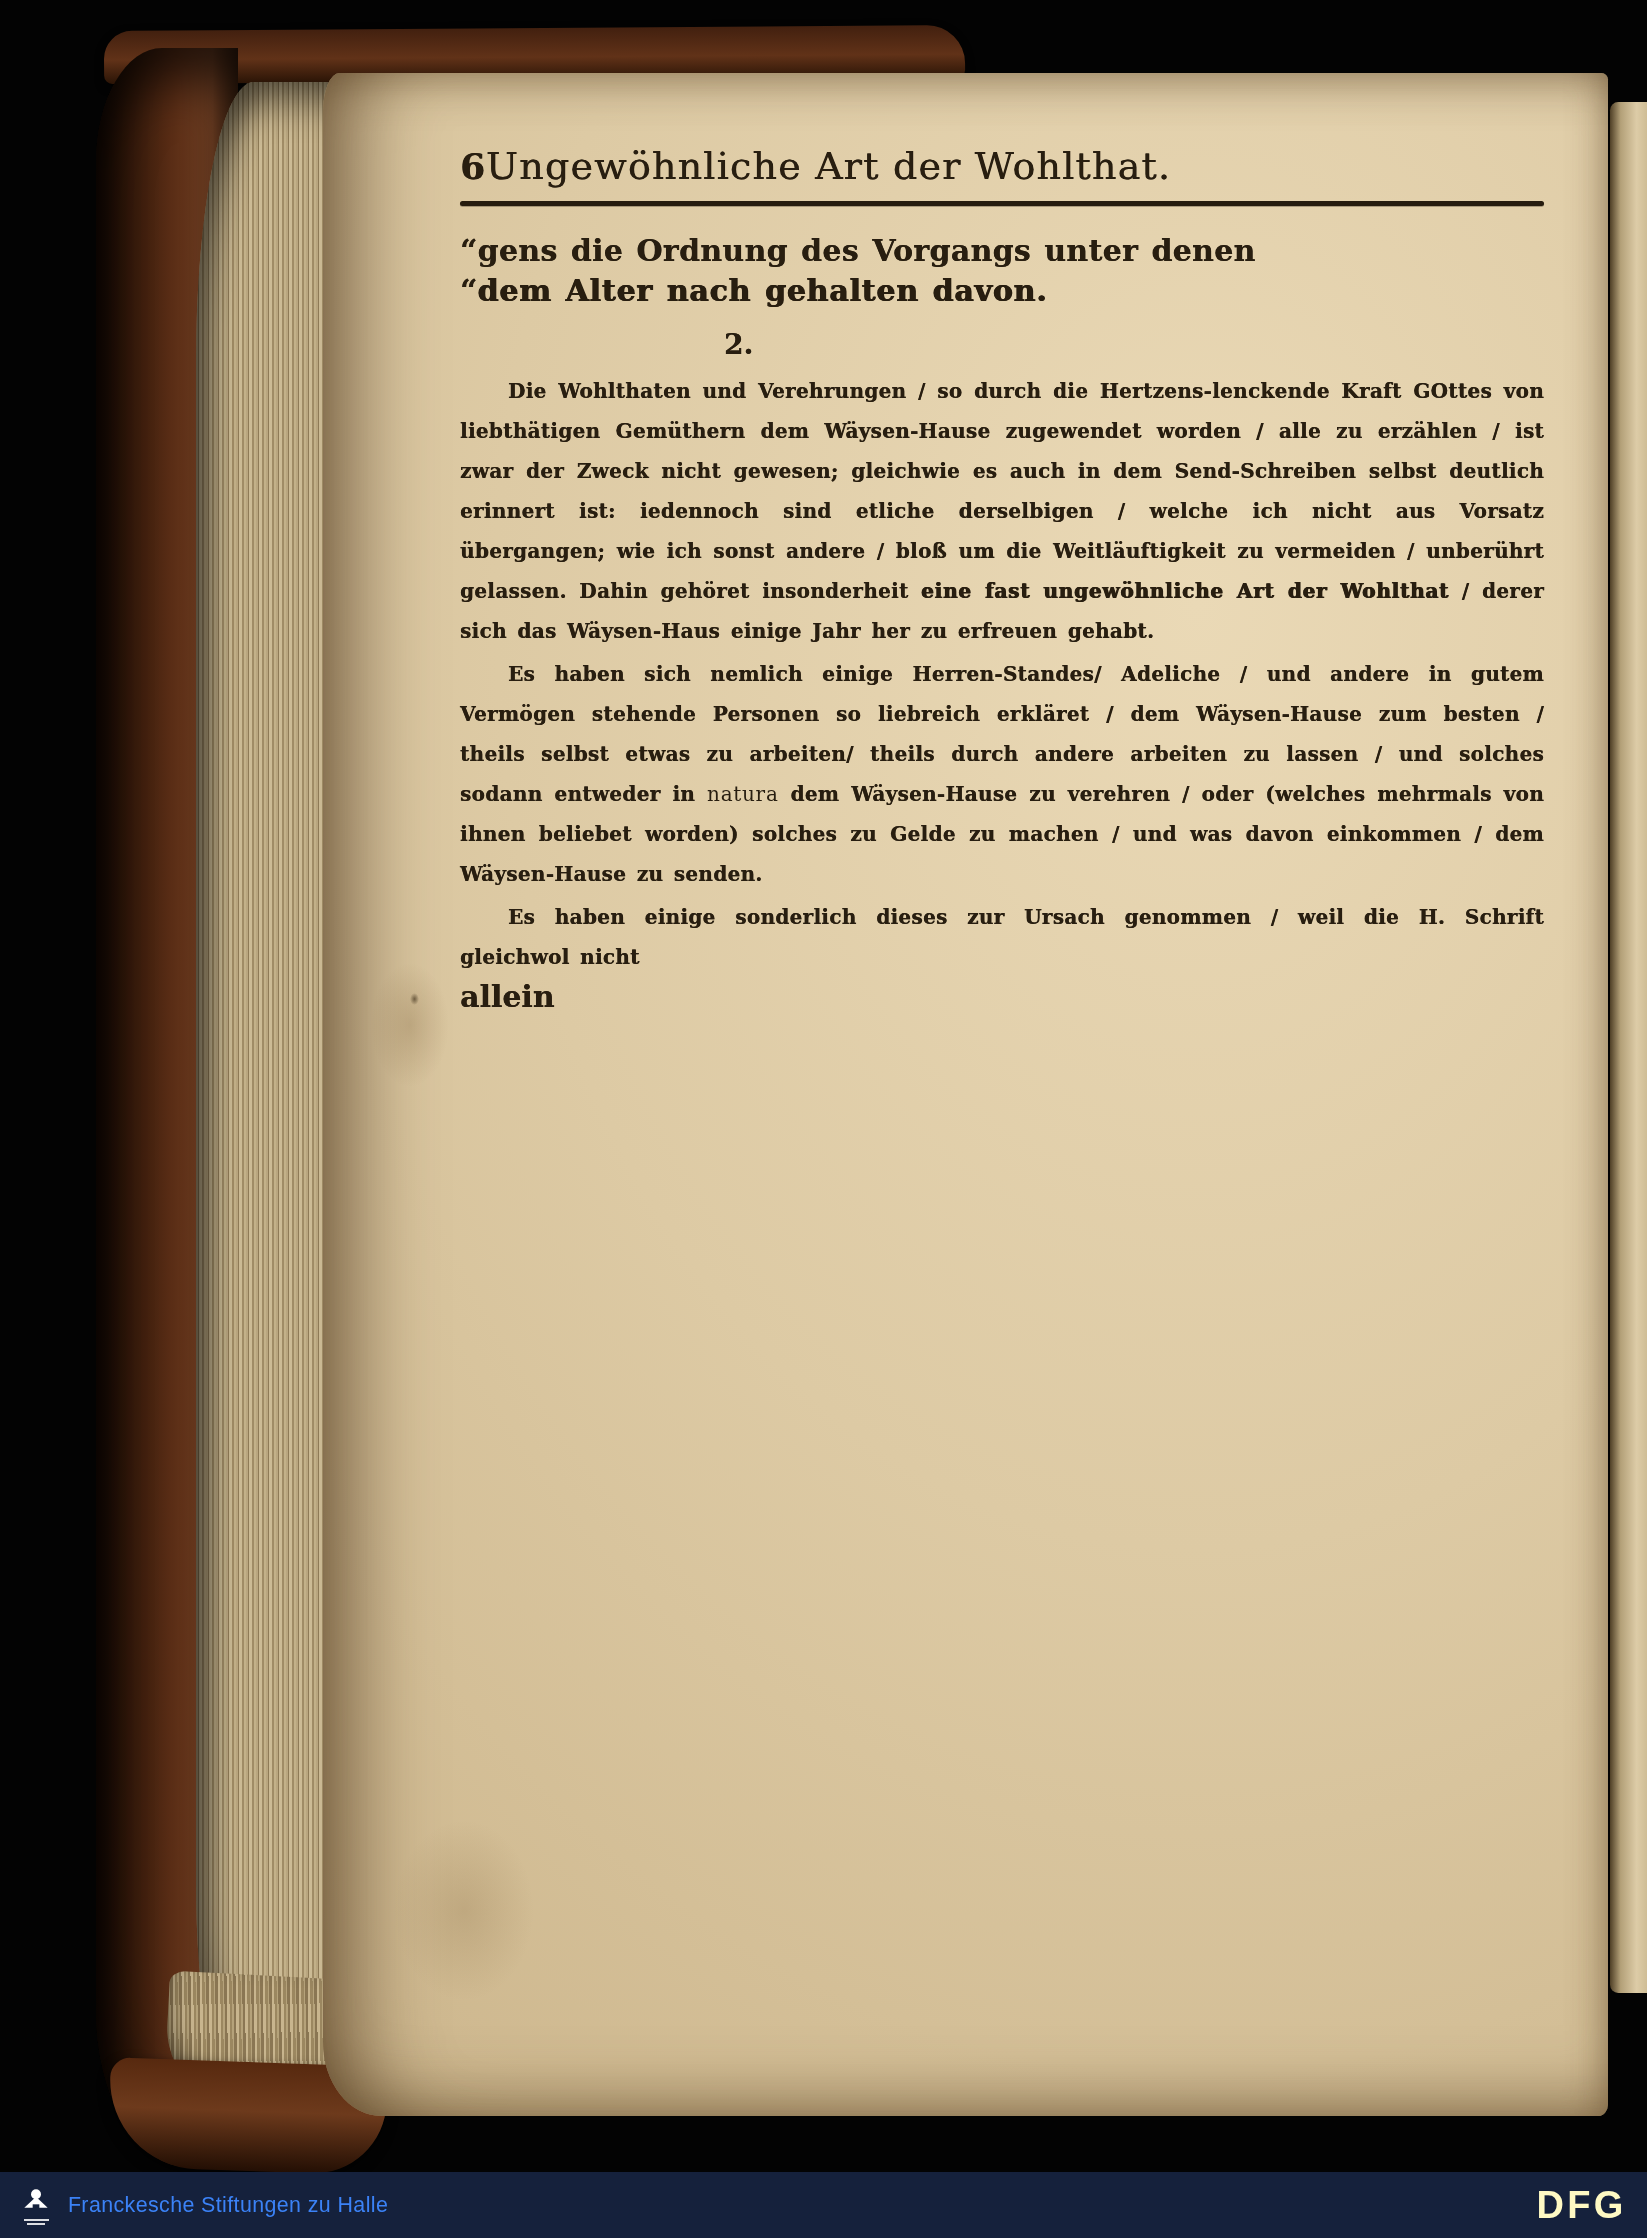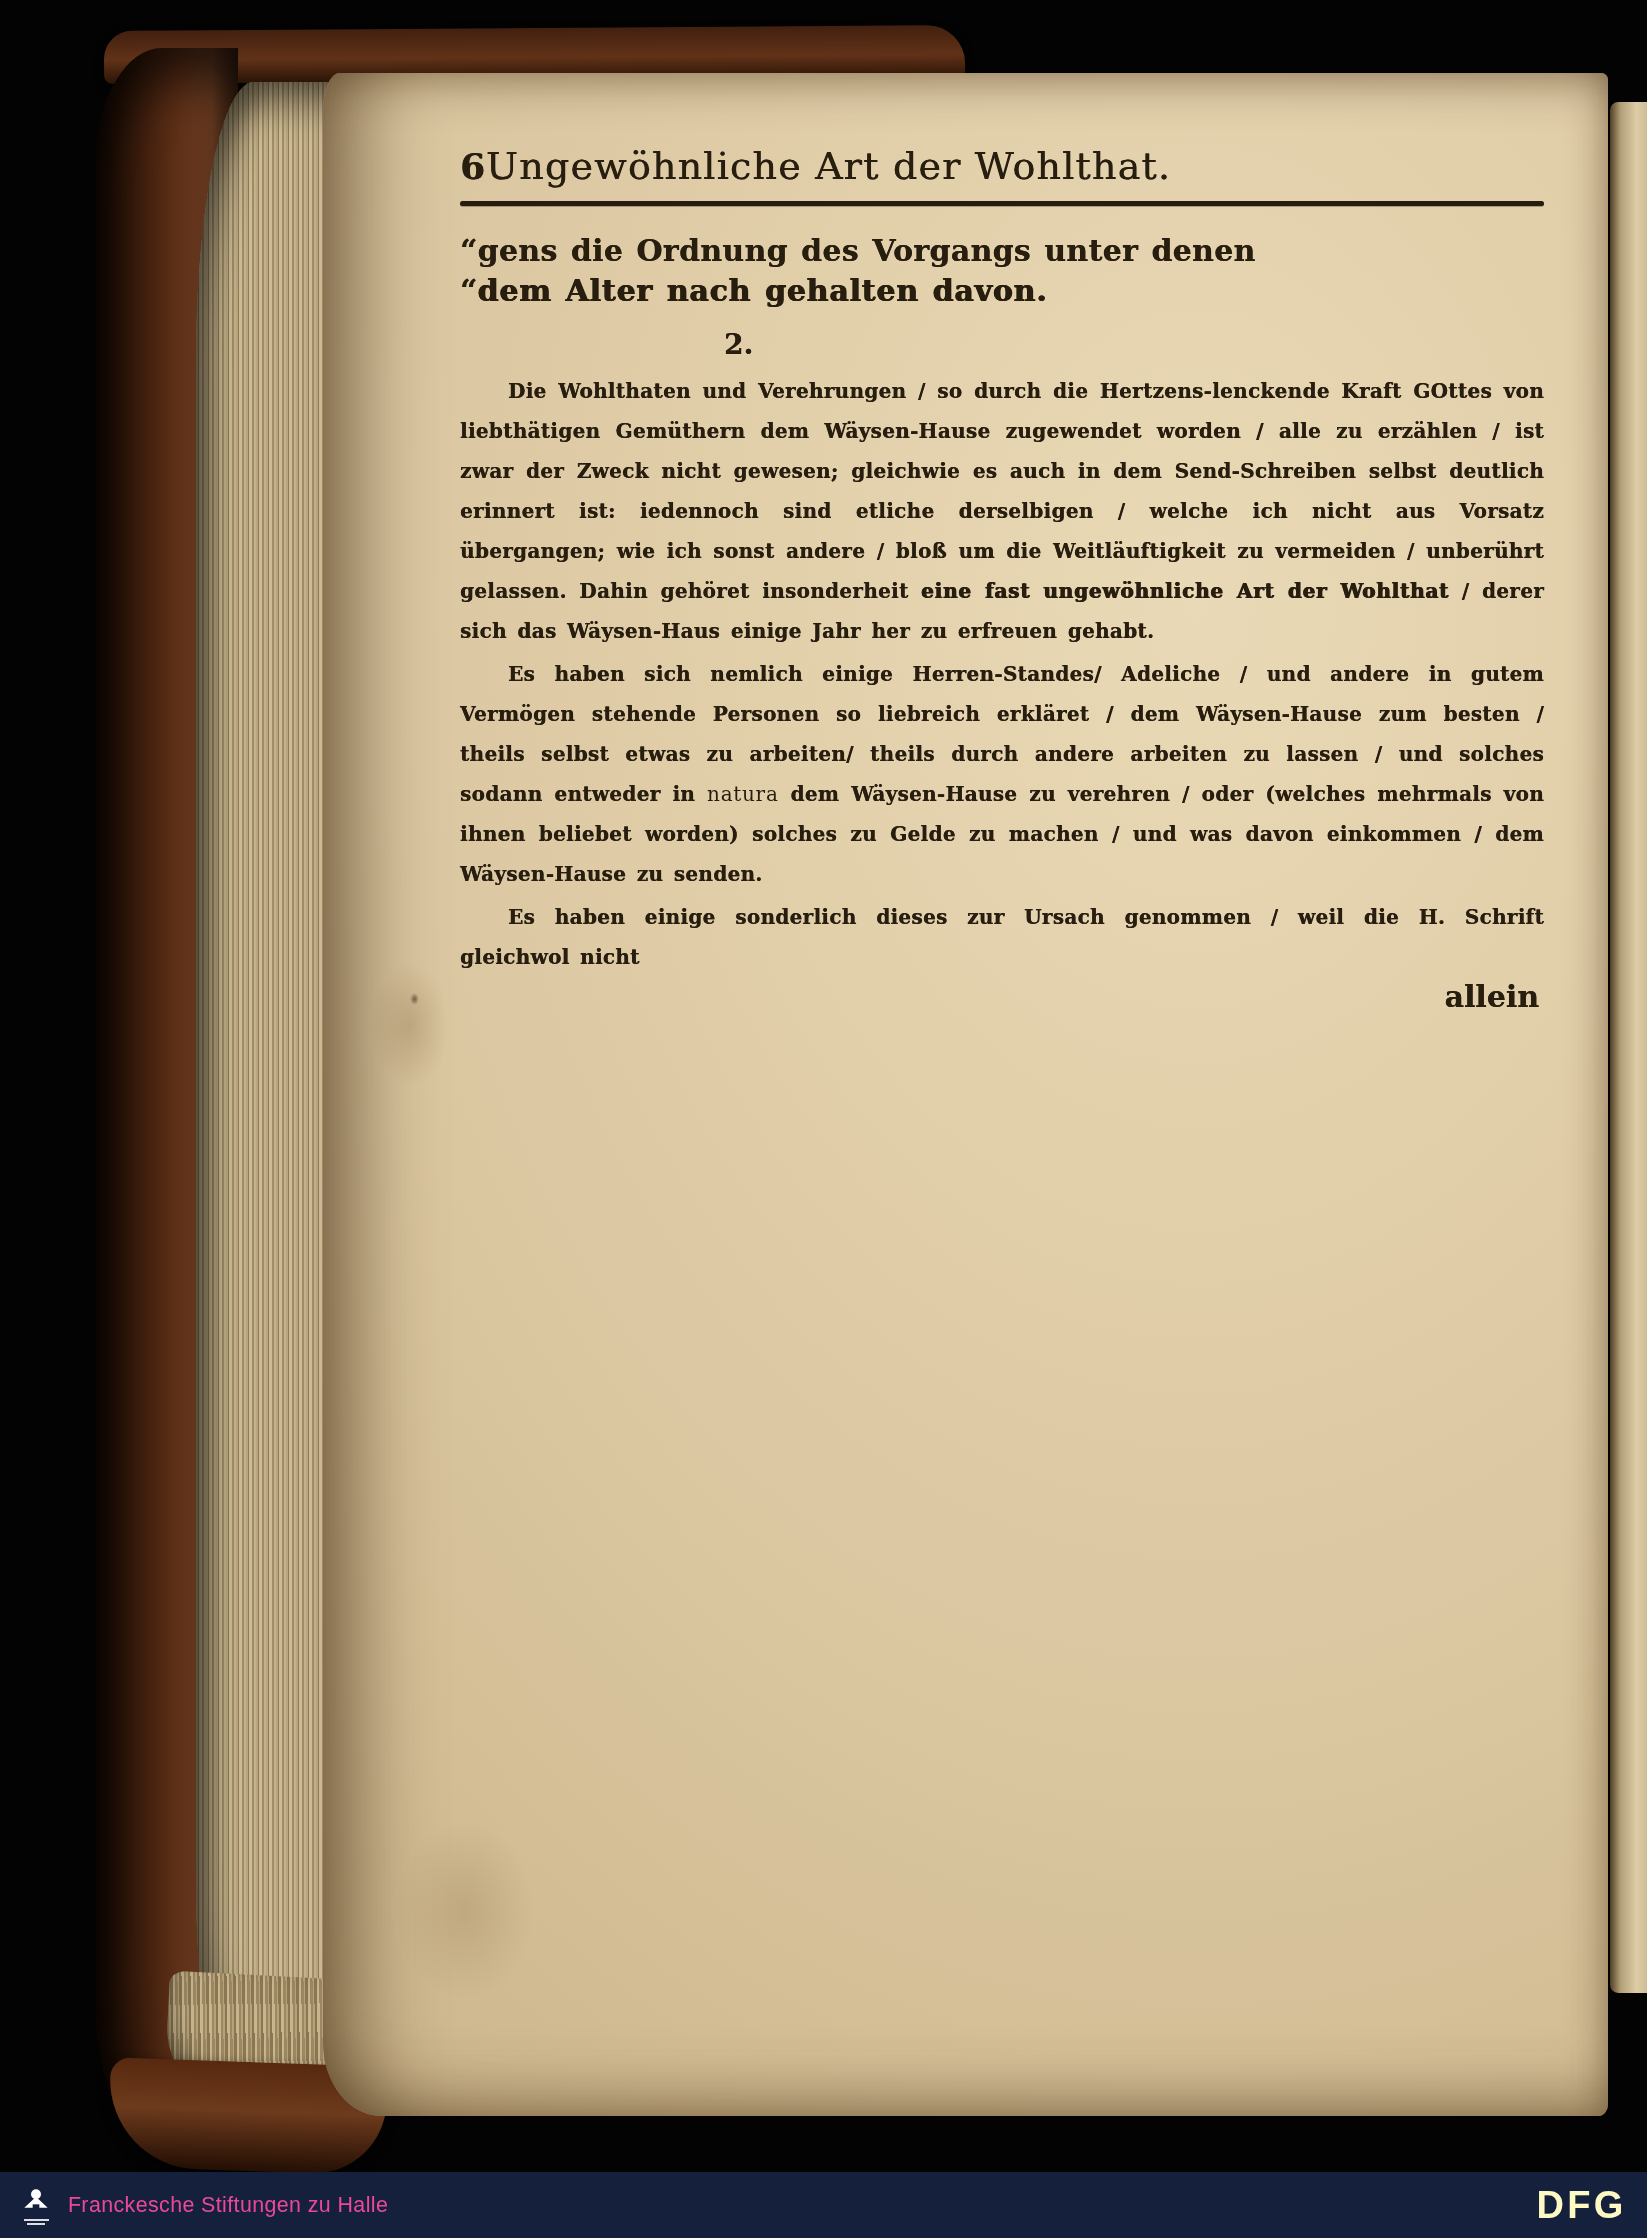--- a/index.html
+++ b/index.html
@@ -112,37 +112,37 @@
 
   .para {
     margin:0; font-size:20px; line-height:40px; font-weight:bold;
     letter-spacing:0.3px; word-spacing:3.3px;
     text-align:justify; text-indent:48px;
     text-shadow:0.3px 0 0 currentColor;
   }
   .para + .para { margin-top:3.3px; }
 
   .catchword {
-    margin-top:0; text-align:right; font-size:30px; line-height:40px;
+    margin-top:0; font-size:30px; line-height:40px;
     font-weight:bold; text-shadow:0.3px 0 0 currentColor;
     padding-right:5px;
   }
 
   
   .footer-bar {
     position:absolute; left:0; top:2172px; width:1648px; height:67px;
     background:#15213c;
     display:flex; align-items:center; justify-content:space-between;
     padding:0 21.4px; box-sizing:border-box;
     font-family:"Liberation Sans", sans-serif;
   }
   .footer-left { display:flex; align-items:center; gap:16.5px; }
   .fs-logo { display:flex; flex-direction:column; align-items:center; gap:2.5px; }
   .fs-logo .cap-line { width:25px; height:1.6px; background:rgba(255,255,255,.85); }
-  .institution { color:#ec4899; font-size:21.4px; letter-spacing:0.4px; }
+  .institution { color:#3b82f6; font-size:21.4px; letter-spacing:0.4px; }
   .dfg {
     color:#fef9c3; font-size:38px; font-weight:bold; letter-spacing:3.3px;
     font-family:"Liberation Sans", sans-serif;
   }
 </style>
 </head>
 <body>
 
 <div class="scene">
 

